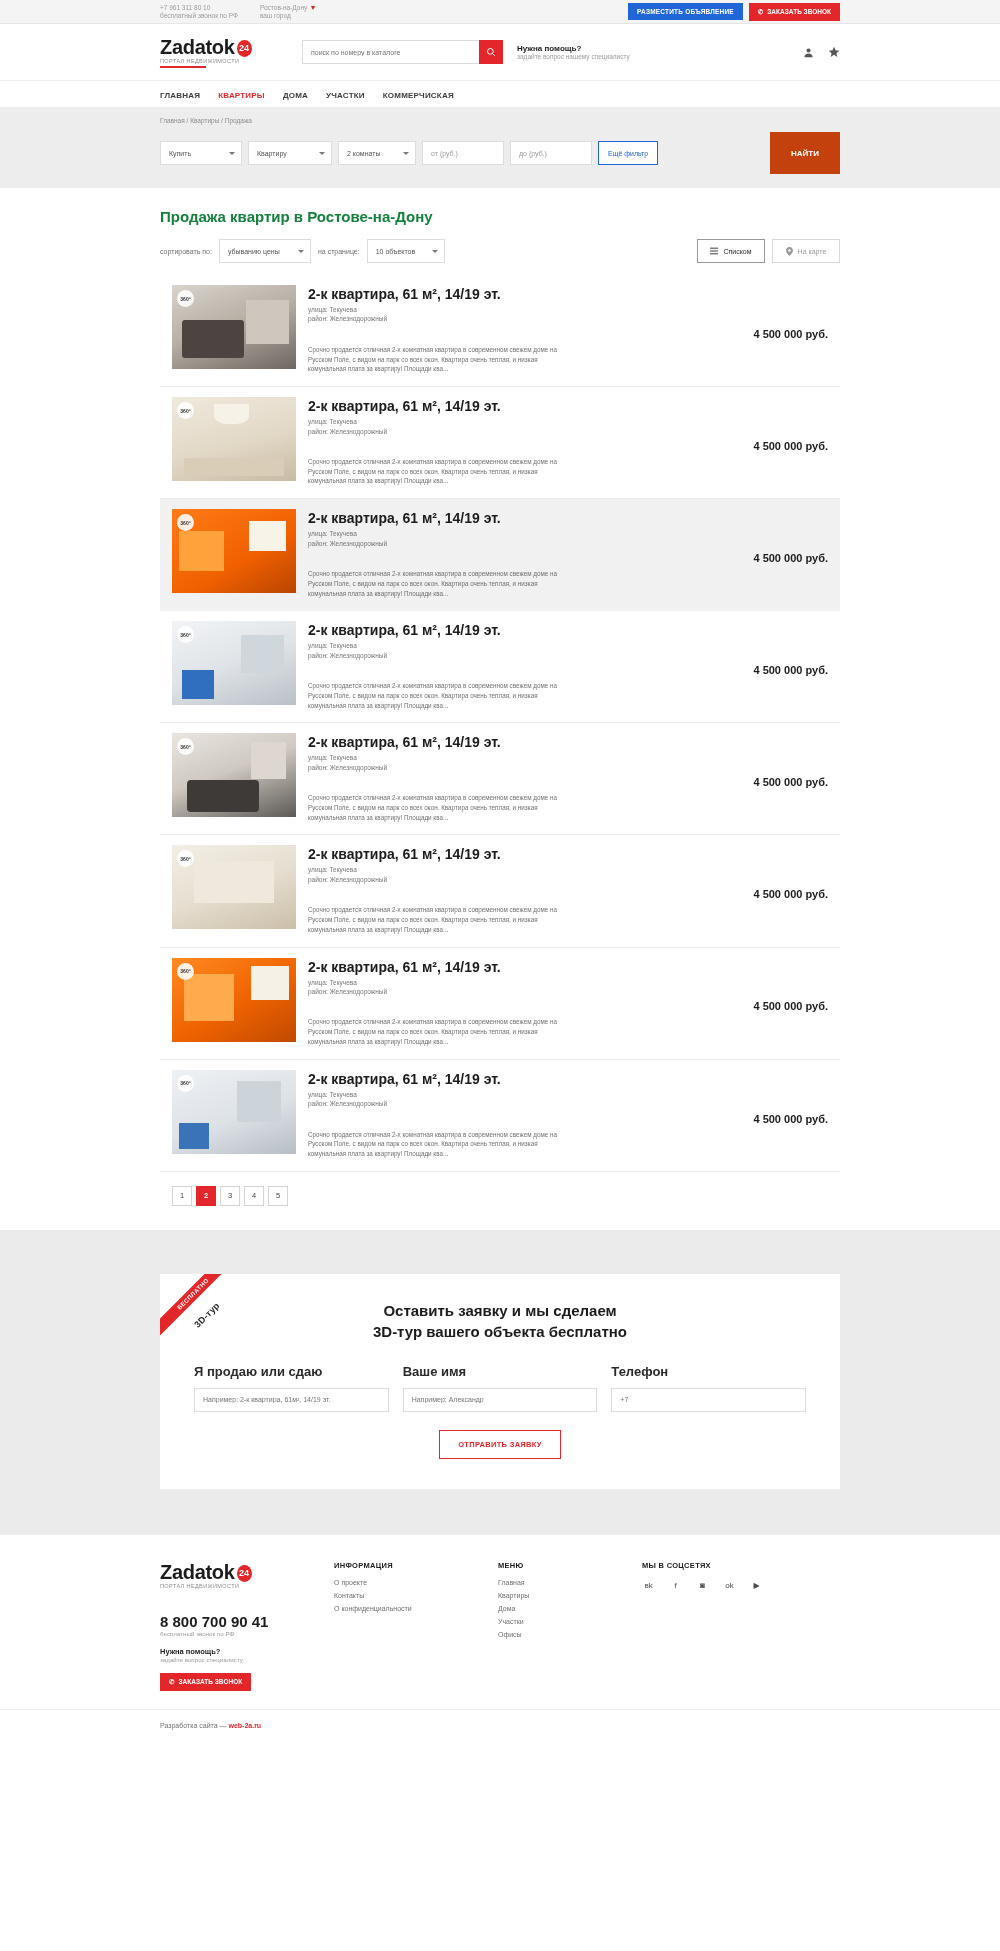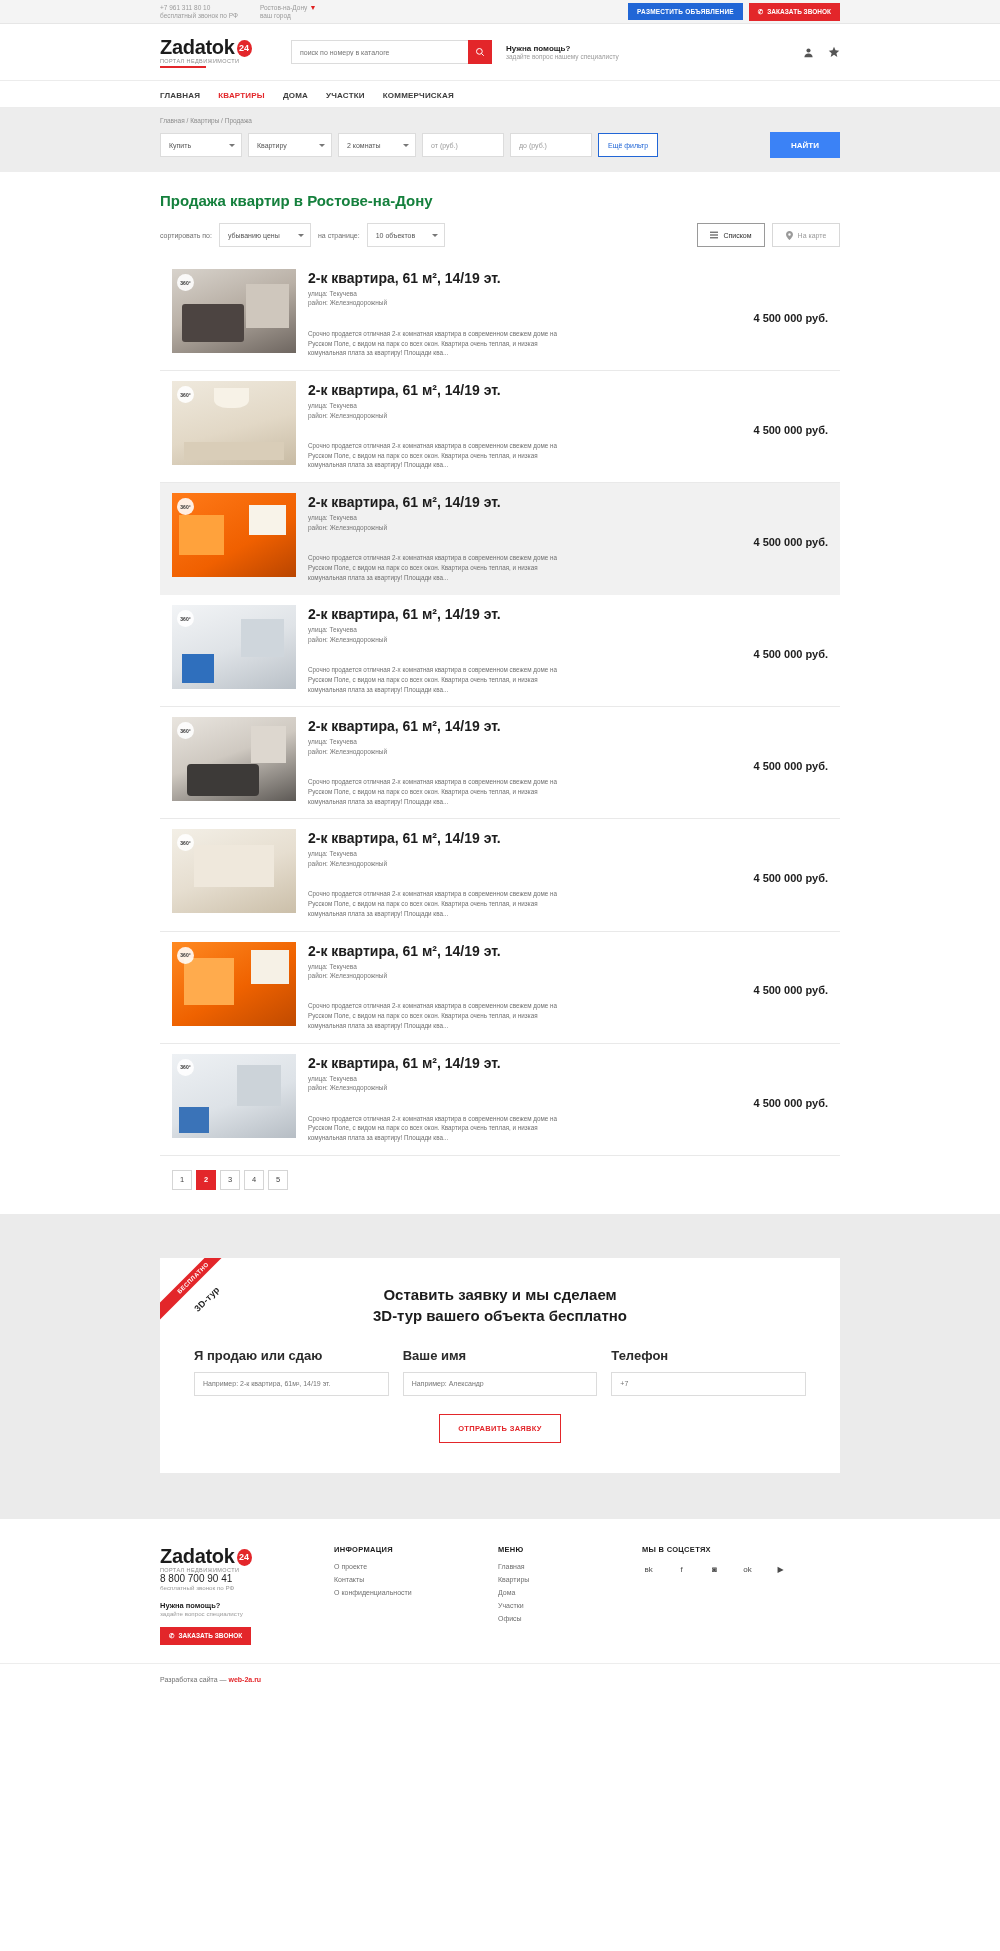--- a/index.html
+++ b/index.html
@@ -68,21 +68,21 @@
     border-radius: 50%;
     font-size: 9px;
     line-height: 17px;
     text-align: center;
     font-weight: bold;
     vertical-align: 3px;
     margin-left: 2px;
   }
   .logo-sub { font-size: 5.5px; color: #8c8c8c; letter-spacing: .4px; text-transform: uppercase; margin-top: -1px;}
   .logo-underline { width: 46px; height: 2px; background: #e3262a; margin-top: 2px;}
-  .searchbox { display: flex; margin-left: 13px; }
+  .searchbox { display: flex; margin-left: 24px; }
   .searchbox input {
     width: 177px; height: 24px;
     border: 1px solid #dcdcdc;
     border-right: none;
     font-size: 7px;
     padding: 0 8px;
     color: #5a5a5a;
     outline: none;
     font-family: "Liberation Sans", sans-serif;
   }
@@ -142,22 +142,22 @@
     font-size: 7px; color: #9a9a9a; padding: 0 8px; width: 82px;
     display: flex; align-items: center;
   }
   .more-filter {
     height: 24px; border: 1px solid #2166d6; color: #2166d6;
     background: #fff; font-size: 7px; padding: 0 9px;
     display: flex; align-items: center; cursor: pointer;
   }
   .find-btn {
     margin-left: auto;
-    height: 26px; width: 70px;
-    background: #3b82f6; color: #fff; border: none;
+    height: 42px; width: 70px;
+    background: #c2410c; color: #fff; border: none;
     font-size: 8px; font-weight: bold; text-transform: uppercase;
     cursor: pointer;
   }
 
   
   .page-title { font-size: 15px; font-weight: bold; color: #15803d; margin: 20px 0 14px; }
   .sortrow { display: flex; align-items: center; gap: 7px; margin-bottom: 12px;}
   .sortrow .lbl { font-size: 7px; color: #6f6f6f; }
   .view-toggle { margin-left: auto; display: flex; gap: 7px; }
   .vbtn {
@@ -271,25 +271,25 @@
     padding: 9px 18px; cursor: pointer; letter-spacing: .3px;
   }
 
   
   .footer { background: #fff; padding: 26px 0 10px; }
   .footer .inner { display: flex; gap: 24px; }
   .f-col { font-size: 7px; }
   .f-col.logo-col { width: 150px; }
   .f-head { font-size: 7.5px; font-weight: bold; color: #1c1c1c; text-transform: uppercase; margin-bottom: 9px; letter-spacing: .3px;}
   .f-link { display: block; font-size: 7px; color: #6f6f6f; margin-bottom: 6px; text-decoration: none; cursor: pointer;}
-  .f-phone { font-size: 10px; font-weight: normal; color: #1c1c1c; margin-top: 0;}
+  .f-phone { font-size: 15px; font-weight: bold; color: #1c1c1c; margin-top: 24px;}
   .f-phone-sub { font-size: 6.2px; color: #9b9b9b; }
   .f-help { font-size: 7.5px; font-weight: bold; color: #1c1c1c; margin-top: 10px;}
   .f-help-sub { font-size: 6.2px; color: #9b9b9b; margin-bottom: 10px;}
-  .socials { display: flex; gap: 20px; align-items: center; color: #5b5b5b; }
+  .socials { display: flex; gap: 14px; align-items: center; color: #5b5b5b; }
   .soc {
     width: 13px; height: 13px; display:flex; align-items:center; justify-content:center;
     font-size: 8px; color: #4a4a4a; cursor: pointer;
   }
   .copy { border-top: 1px solid #ededed; margin-top: 18px; padding-top: 12px; }
   .copy .inner { display: block; font-size: 7px; color: #6f6f6f; }
   .copy a { color: #e3262a; font-weight: bold; text-decoration: none; }
 </style>
 </head>
 <body>

